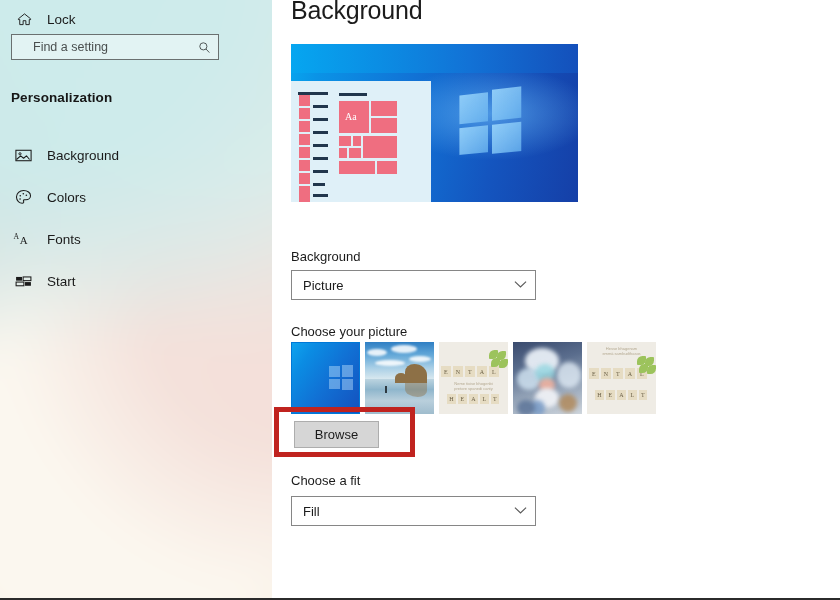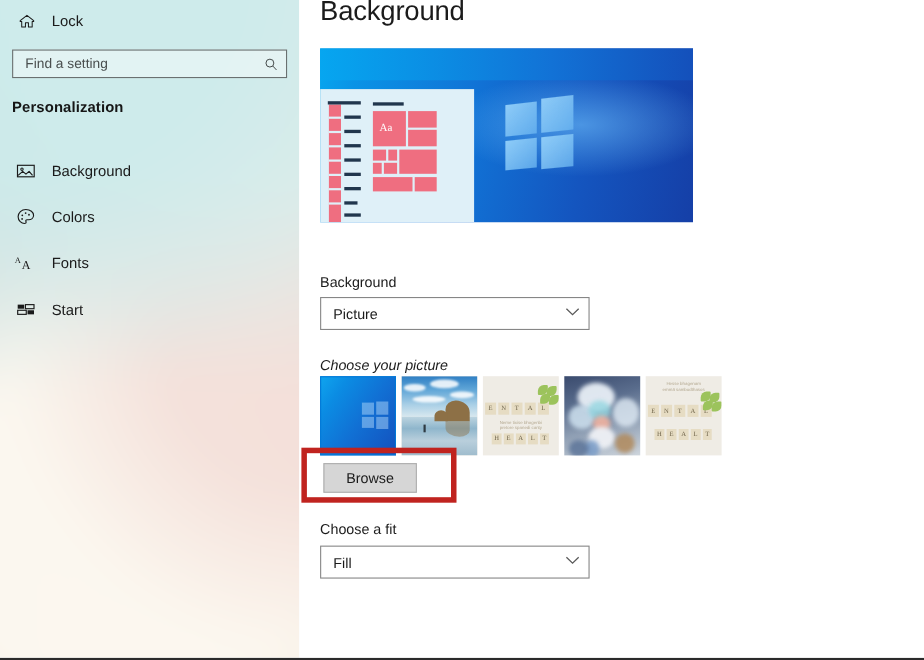--- a/index.html
+++ b/index.html
@@ -33,25 +33,25 @@
   #sidebar .pane{ position:absolute; inset:0; }
 
   .home-row{
     position:absolute; left:0; top:4px; width:272px; height:30px;
     display:flex; align-items:center; padding-left:14px; gap:13px;
     cursor:default;
   }
   .home-label{ font-size:13.5px; color:#1b1b1b; }
 
   .search-box{
-    position:absolute; left:11px; top:45px; width:250px; height:26px;
+    position:absolute; left:11px; top:34px; width:208px; height:26px;
     background:rgba(255,255,255,0.42);
     border:1px solid #6a7070;
     display:flex; align-items:center;
-    padding:0 7px 0 11px;
+    padding:0 7px 0 21px;
   }
   .search-box input{
     flex:1; border:none; outline:none; background:transparent;
     font-family:"Liberation Sans", sans-serif; font-size:12.5px; color:#2c2c2c;
   }
   .search-box input::placeholder{ color:#4a4f4f; opacity:1; }
 
   .section-title{
     position:absolute; left:11px; top:90px;
     font-size:13.5px; font-weight:bold; color:#161616; letter-spacing:0.1px;
@@ -71,21 +71,21 @@
     position:absolute; left:272px; top:0; width:568px; height:598px;
     background:#ffffff;
   }
   .page-title{
     position:absolute; left:19px; top:-4px;
     font-size:25px; font-weight:400; color:#1b1b1b; letter-spacing:-0.2px;
   }
 
   
   .preview{
-    position:absolute; left:19px; top:44px; width:339px; height:158px;
+    position:absolute; left:19px; top:44px; width:287px; height:158px;
     overflow:hidden;
     background:linear-gradient(118deg,#0fa3e8 0%,#0c8ee0 14%,#1170d6 42%,#1356c0 68%,#1444ad 100%);
   }
   .preview .sky{
     position:absolute; left:0; top:0; width:100%; height:100%;
     background:
       radial-gradient(ellipse 58% 48% at 70% 44%, rgba(120,200,255,0.55) 0%, rgba(120,200,255,0) 62%),
       linear-gradient(100deg,#07a6ef 0%,#0a93e6 10%,#1173d6 40%,#1455bf 70%,#153fa7 100%);
   }
   .preview .topband{
@@ -324,21 +324,21 @@
   <div class="field-label" style="left:19px; top:249px;">Background</div>
   <div class="combo" style="left:19px; top:270px; width:245px;">
     <span class="val">Picture</span>
     <span class="chev">
       <svg width="13" height="9" viewBox="0 0 14 9">
           <path d="M1 1.4 7 7.2l6-5.8" fill="none" stroke="#5a5a5a" stroke-width="1.25"></path>
         </svg>
     </span>
   </div>
 
-  <div class="field-label" style="left:19px; top:324px;font-style:italic;">Choose your picture</div>
+  <div class="field-label" style="left:19px; top:324px;">Choose your picture</div>
 
   <div class="thumbs">
 
     <div class="thumb t1 sel">
       <div class="wl">
           <i></i>
           <i></i>
           <i></i>
           <i></i>
         </div>

